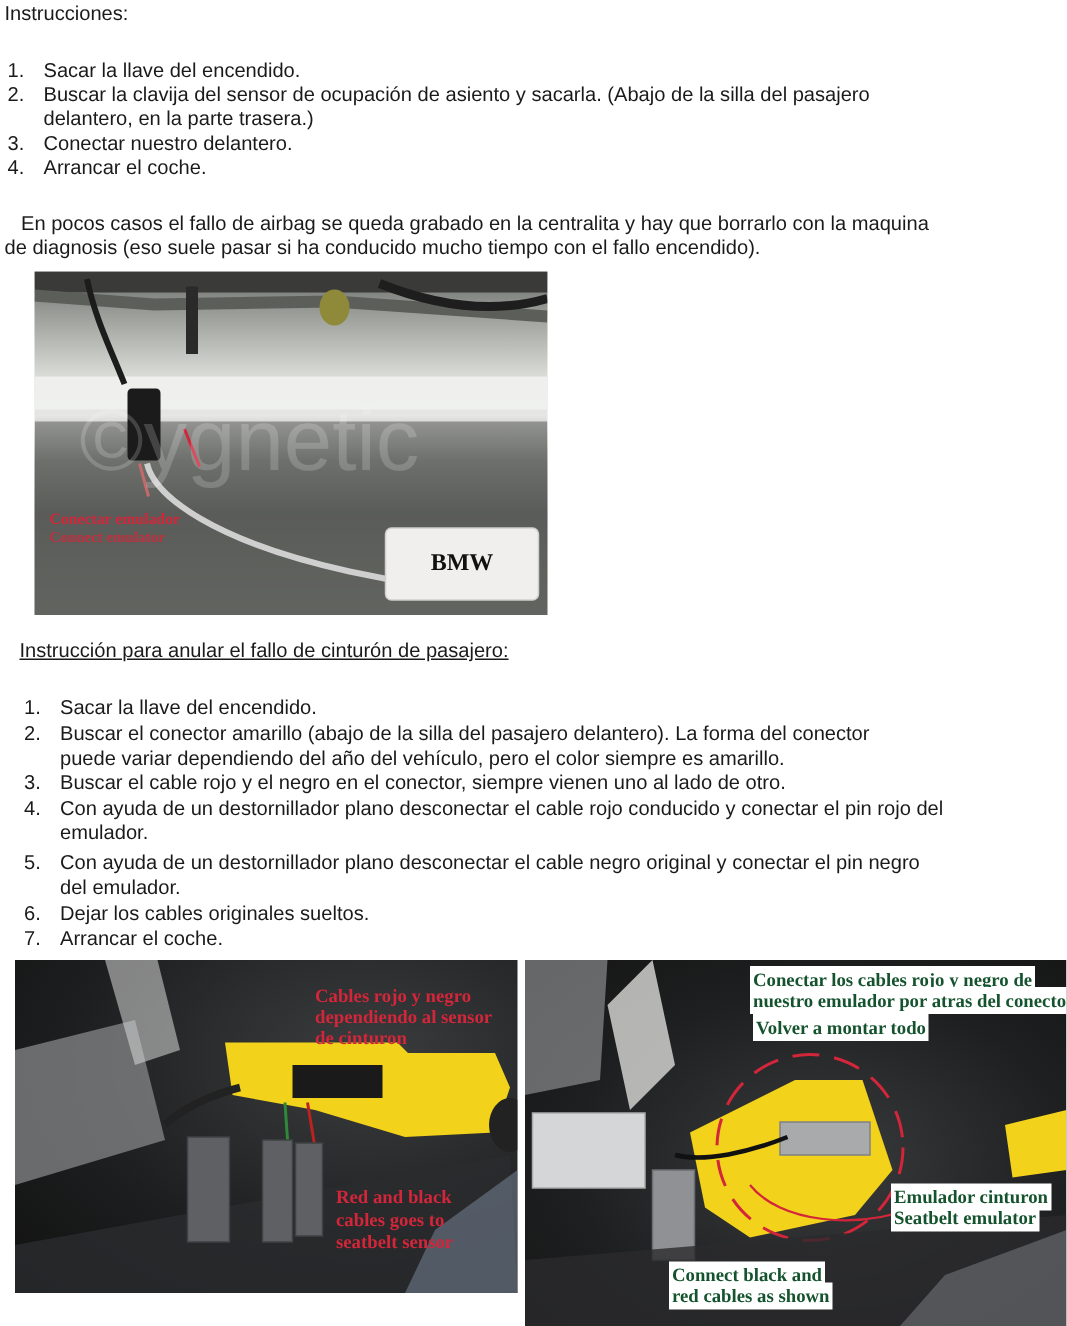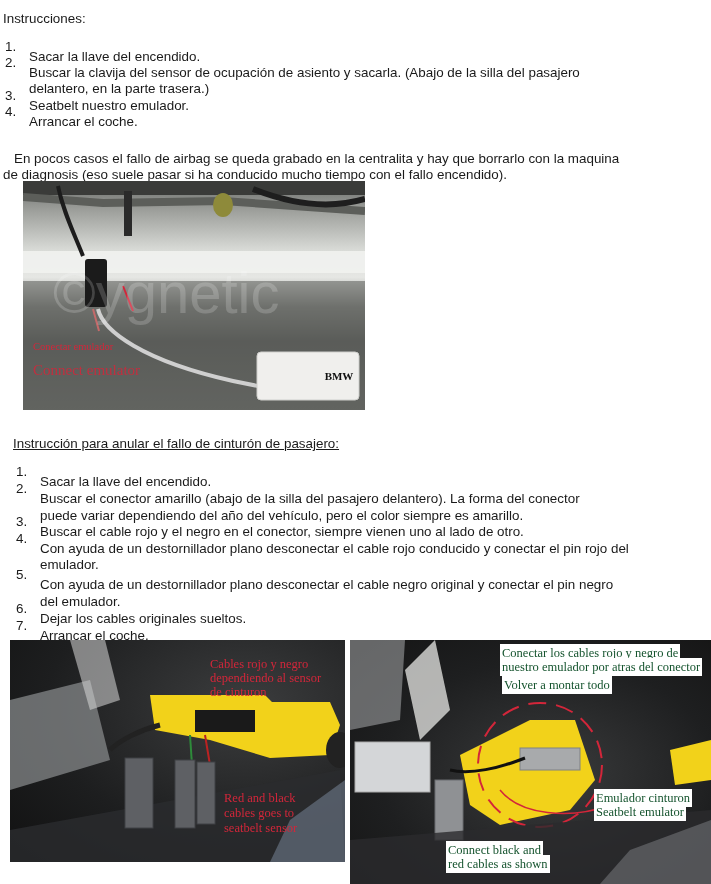--- a/index.html
+++ b/index.html
@@ -1,39 +1,39 @@
 <!DOCTYPE html>
 <html><head>
 <meta charset="utf-8">
 <style>
   html, body { margin:0; padding:0; background:#ffffff; }
   body { width:711px; height:884px; position:relative; overflow:hidden;
          font-family:"Liberation Sans", sans-serif; color:#1a1a1a; font-size:13.4px; }
   .abs { position:absolute; }
-  .line { position:absolute; white-space:nowrap; line-height:16px;margin-top:10px; }
+  .line { position:absolute; white-space:nowrap; line-height:16px; }
   .num { position:absolute; white-space:nowrap; line-height:16px; }
   .photo { position:absolute; overflow:hidden; }
-  .lbl-red { position:absolute; font-family:"Liberation Serif", serif; font-weight:normal; color:#d3263a; white-space:nowrap; line-height:14px; font-size:12.5px; }
+  .lbl-red { position:absolute; font-family:"Liberation Serif", serif; font-weight:bold; color:#d3263a; white-space:nowrap; line-height:14px; font-size:12.5px; }
   .lbl-box { background:#ffffff; padding:2px 2px; color:#14532d; }
 </style>
 </head>
 <body>
 
 <div class="line" style="left:3px;top:1px;">Instrucciones:</div>
 
 <div>
   <div class="num" style="left:5px;top:39px;">1.</div>
   <div class="line" style="left:29px;top:39px;">Sacar la llave del encendido.</div>
 
   <div class="num" style="left:5px;top:55px;">2.</div>
   <div class="line" style="left:29px;top:55px;">Buscar la clavija del sensor de ocupación de asiento y sacarla. (Abajo de la silla del pasajero</div>
   <div class="line" style="left:29px;top:71px;">delantero, en la parte trasera.)</div>
 
   <div class="num" style="left:5px;top:88px;">3.</div>
-  <div class="line" style="left:29px;top:88px;">Seatbelt nuestro emulador.</div>
+  <div class="line" style="left:29px;top:88px;">Conectar nuestro delantero.</div>
 
   <div class="num" style="left:5px;top:104px;">4.</div>
   <div class="line" style="left:29px;top:104px;">Arrancar el coche.</div>
 </div>
 
 <div class="line" style="left:14px;top:141px;">En pocos casos el fallo de airbag se queda grabado en la centralita y hay que borrarlo con la maquina</div>
 <div class="line" style="left:3px;top:157px;">de diagnosis (eso suele pasar si ha conducido mucho tiempo con el fallo encendido).</div>
 
 <div class="photo" style="left:23px;top:181px;width:342px;height:229px;background:linear-gradient(180deg,#6a6c6a 0%,#9a9c98 12%,#d8dad6 30%,#e6e7e4 42%,#8a8c88 55%,#5e605d 70%,#6f716d 100%);">
   <svg width="342" height="229" class="abs" style="left:0;top:0;">
@@ -46,22 +46,22 @@
     <path d="M230 8 C260 20 300 30 342 18" stroke="#1e1e1e" stroke-width="6" fill="none"></path>
     <ellipse cx="200" cy="24" rx="10" ry="12" fill="#8e8a3a"></ellipse>
     <rect x="62" y="78" width="22" height="48" rx="3" fill="#1b1b1b"></rect>
     <path d="M75 128 C80 150 120 180 210 200 L240 206" stroke="#cfcfcf" stroke-width="4" fill="none"></path>
     <path d="M70 128 L76 150" stroke="#c46a6a" stroke-width="2"></path>
     <path d="M110 130 L100 105" stroke="#d3263a" stroke-width="2"></path>
     <rect x="234" y="171" width="102" height="48" rx="4" fill="#f0efed" stroke="#cfcfcc"></rect>
     <text x="30" y="132" font-family="Liberation Sans, sans-serif" font-size="58" fill="#ffffff" opacity="0.18">©ygnetic</text>
   </svg>
   <div class="lbl-red" style="left:10px;top:160px;font-size:10.5px;line-height:12px;">Conectar emulador</div>
-  <div class="lbl-red" style="left:10px;top:184px;font-size:15px;line-height:11px;opacity:0.85;">Connect emulator</div>
-  <div class="abs" style="left:234px;top:171px;width:102px;height:48px;display:flex;align-items:center;justify-content:center;font-family:'Liberation Serif',serif;font-weight:bold;font-size:11px;color:#111;padding-left:31px;">BMW</div>
+  <div class="lbl-red" style="left:10px;top:172px;font-size:10px;line-height:11px;opacity:0.85;">Connect emulator</div>
+  <div class="abs" style="left:234px;top:171px;width:102px;height:48px;display:flex;align-items:center;justify-content:center;font-family:'Liberation Serif',serif;font-weight:bold;font-size:16px;color:#111;">BMW</div>
 </div>
 
 <div class="line" style="left:13px;top:426px;text-decoration:underline;">Instrucción para anular el fallo de cinturón de pasajero:</div>
 
 <div>
   <div class="num" style="left:16px;top:464px;">1.</div>
   <div class="line" style="left:40px;top:464px;">Sacar la llave del encendido.</div>
 
   <div class="num" style="left:16px;top:481px;">2.</div>
   <div class="line" style="left:40px;top:481px;">Buscar el conector amarillo (abajo de la silla del pasajero delantero). La forma del conector</div>

